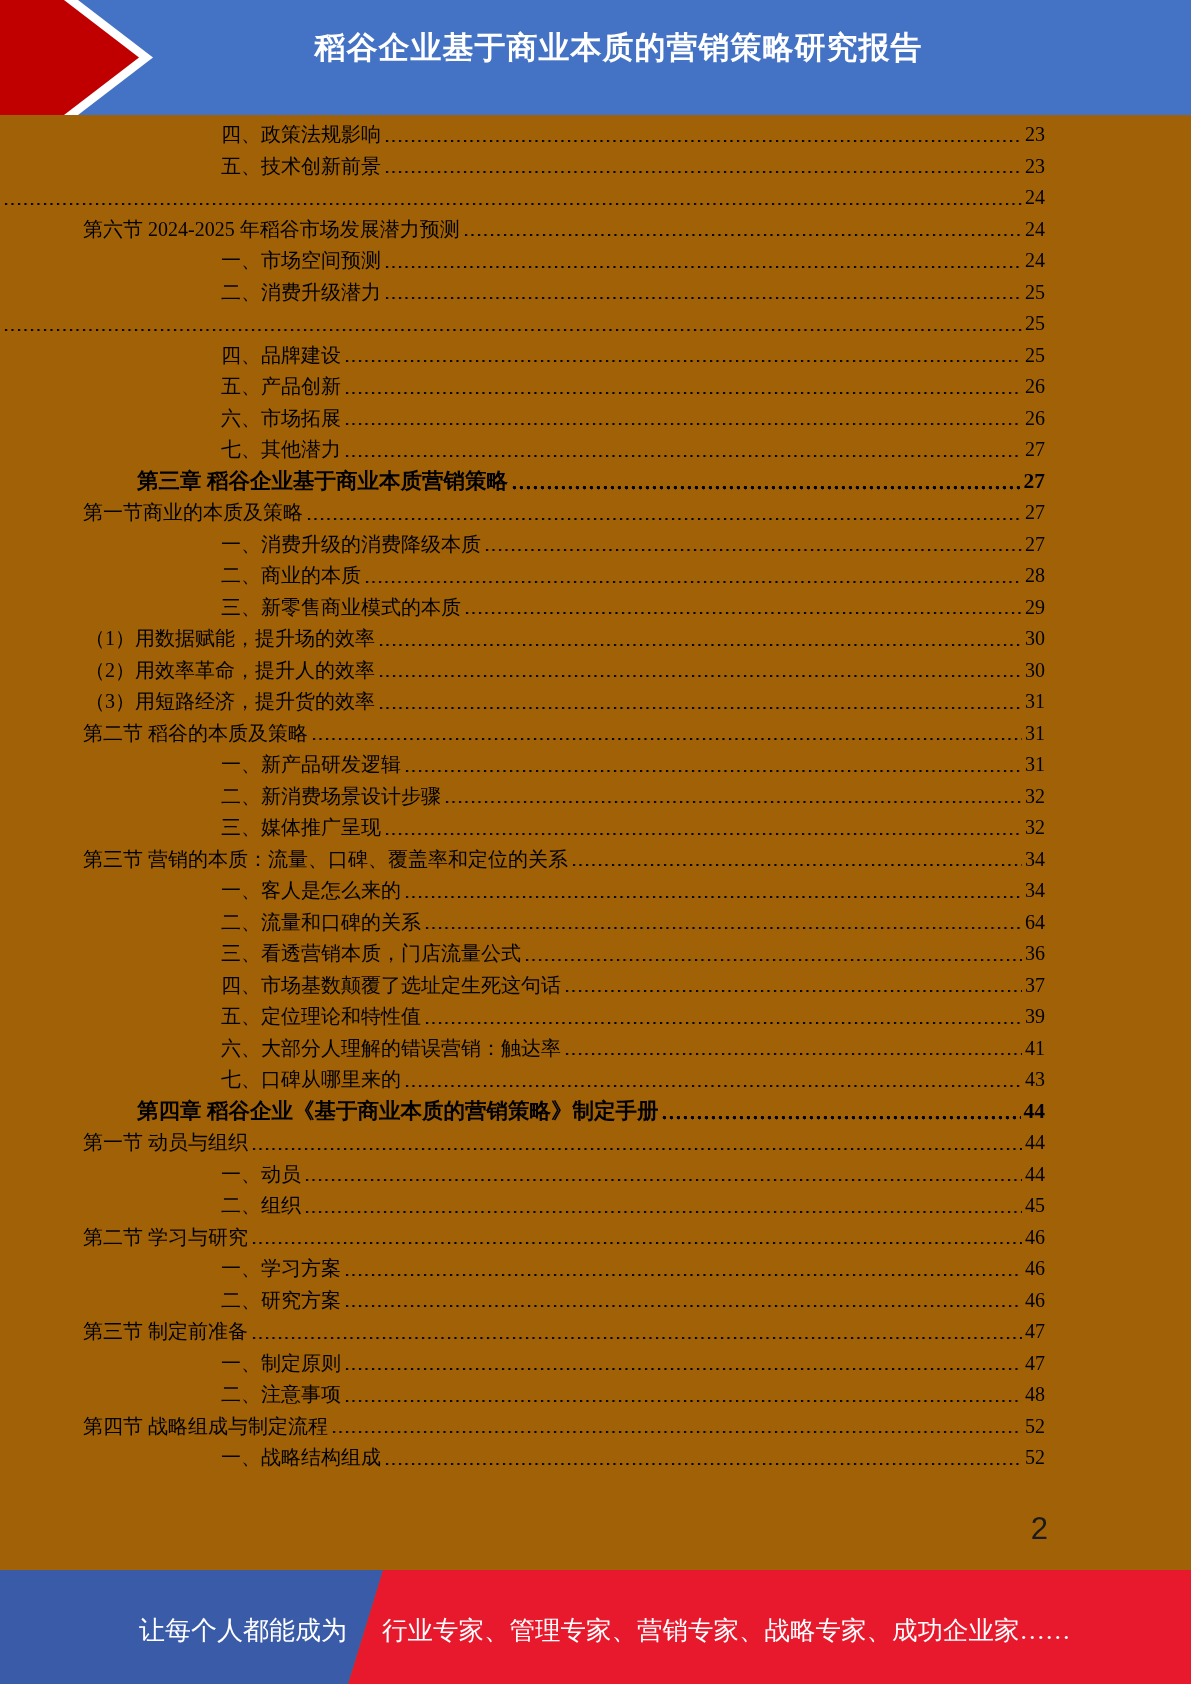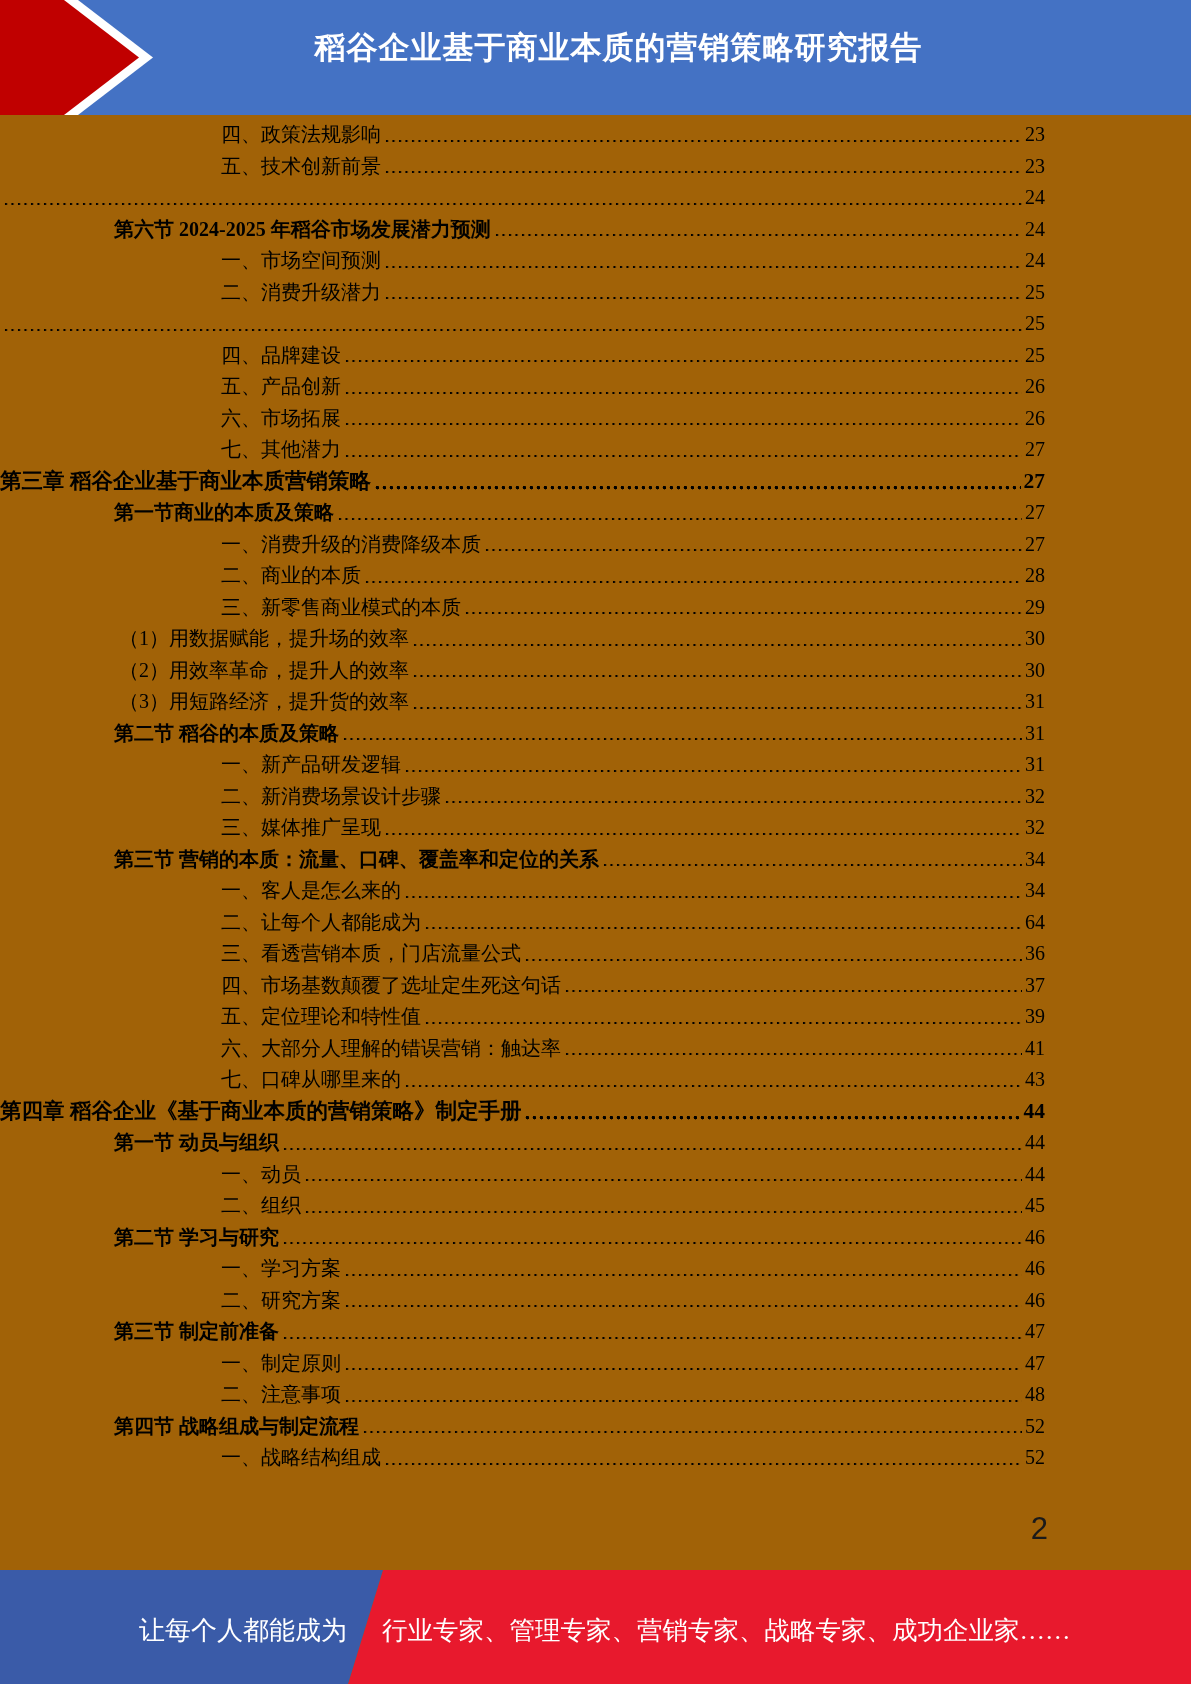--- a/index.html
+++ b/index.html
@@ -40,28 +40,28 @@
   .toc-label{flex:0 0 auto;}
   .toc-dots{
     flex:1 1 auto;align-self:flex-end;
     height:6px;margin:0 3px 7px 4px;
     background-image:radial-gradient(circle at 2px 3px,#000 1.1px,transparent 1.45px);
     background-size:6.5px 6px;background-repeat:repeat-x;background-position:left bottom;
   }
   .toc-page{flex:0 0 auto;font-family:"Liberation Serif", serif;}
 
   .lvl-chapter{font-weight:bold;font-size:21.5px;}
-  .lvl-chapter .toc-label{}
+  .lvl-chapter .toc-label{padding-left:137px;}
   .lvl-chapter .toc-dots{
     background-image:radial-gradient(circle at 2.4px 3px,#000 1.7px,transparent 2px);
     background-size:7px 6.5px;height:6.5px;margin-bottom:6px;
   }
-  .lvl-section .toc-label{padding-left:114px;font-weight:bold;}
+  .lvl-section .toc-label{padding-left:83px;}
   .lvl-item .toc-label{padding-left:221px;}
-  .lvl-paren .toc-label{padding-left:119px;}
+  .lvl-paren .toc-label{padding-left:85px;}
 
   
   .page-number{
     position:absolute;top:1512px;right:143px;
     font-family:"Liberation Sans", sans-serif;
     font-size:31px;color:#1a1a1a;line-height:34px;
   }
 
   
   .footer{position:absolute;left:0;top:1570px;width:1191px;height:114px;}
@@ -212,21 +212,21 @@
       <span class="toc-label">第三节 营销的本质：流量、口碑、覆盖率和定位的关系</span>
       <span class="toc-dots"></span>
       <span class="toc-page">34</span>
     </div>
       <div class="toc-row lvl-item">
       <span class="toc-label">一、客人是怎么来的</span>
       <span class="toc-dots"></span>
       <span class="toc-page">34</span>
     </div>
       <div class="toc-row lvl-item">
-      <span class="toc-label">二、让每个人都能成为</span>
+      <span class="toc-label">二、流量和口碑的关系</span>
       <span class="toc-dots"></span>
       <span class="toc-page">64</span>
     </div>
       <div class="toc-row lvl-item">
       <span class="toc-label">三、看透营销本质，门店流量公式</span>
       <span class="toc-dots"></span>
       <span class="toc-page">36</span>
     </div>
       <div class="toc-row lvl-item">
       <span class="toc-label">四、市场基数颠覆了选址定生死这句话</span>

